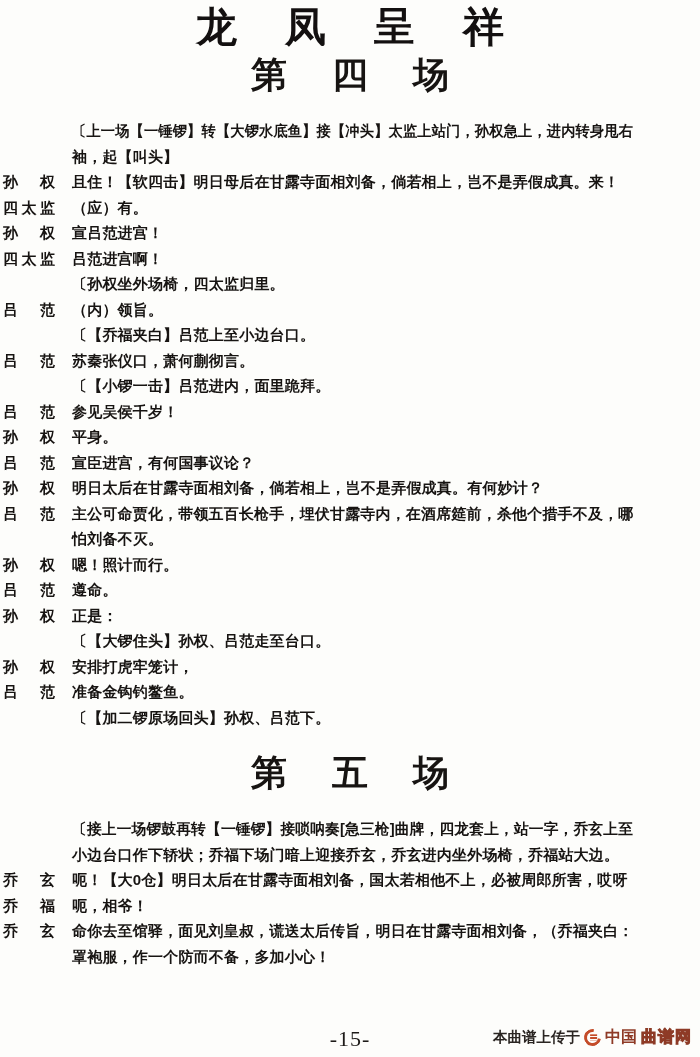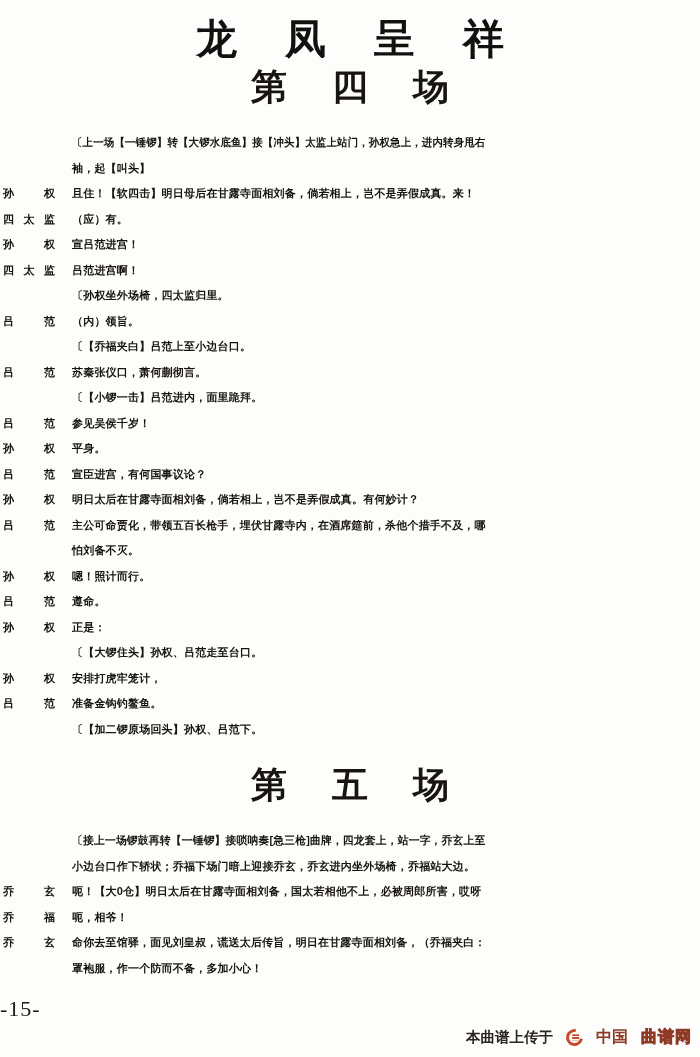--- a/index.html
+++ b/index.html
@@ -6,59 +6,60 @@
   .page{
     position:relative;
     width:700px;height:1057px;
     margin:0 auto;
     background:#fdfdfb;
     color:#171412;
     font-family:"Liberation Sans","DejaVu Sans",sans-serif;
     font-weight:700;
     overflow:hidden;
   }
-  .title-row{ text-align:center; padding-top:16px; }
+  .title-row{ text-align:center; padding-top:4px; }
   .doc-title{
     display:inline-block;
     font-size:41px; line-height:46px;
     letter-spacing:48px; margin-right:-48px;
     color:#131010;
   }
   .heading-row{ text-align:center; margin-top:8px; }
   .scene ~ .scene .heading-row{ margin-top:26px; }
   .scene-heading{
     display:inline-block;
     font-size:36px; line-height:34px;
     letter-spacing:45px; margin-right:-45px;
   }
   .scene-lines{ margin-top:26px; }
   .script-line{
     display:flex; align-items:baseline;
     height:25.5px; line-height:25.5px;
     padding-left:3px;
-    font-size:11px;
+    font-size:15px;
   }
   .speaker{
     width:52px; min-width:52px; margin-right:17px;
     display:flex; justify-content:space-between;
   }
   .line-text{
     display:inline-block;
     white-space:nowrap;
     letter-spacing:0.2px;
   }
   .page-number{
-    position:absolute; top:996px; left:0; width:100%;
+    position:absolute; top:1026px; left:0; width:100%;
+    text-align:center;
     font-family:"Liberation Serif","DejaVu Serif",serif;
     font-weight:400; font-size:22px; letter-spacing:1px;
     color:#1d1a18;
   }
   .footer-credit{
     position:absolute; top:1027px; right:8px;
-    display:flex; align-items:center; gap:13px;
+    display:flex; align-items:center; gap:4px;
     font-size:14.5px; color:#2a2522;justify-content:flex-end;
   }
   .logo-mark{
     position:relative;
     width:17px; height:17px; box-sizing:border-box;
     border-radius:50%;
     border:3px solid #c44c2a; border-right-color:transparent;
     transform:rotate(-35deg);
   }
   .logo-mark::after{

